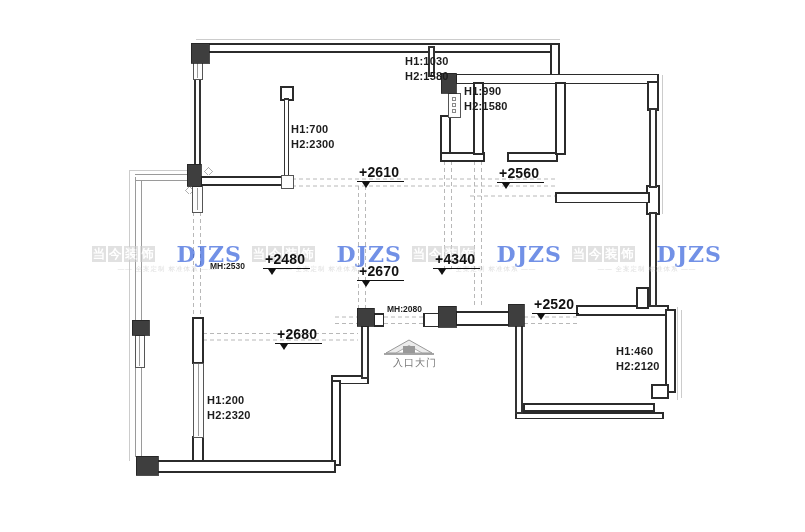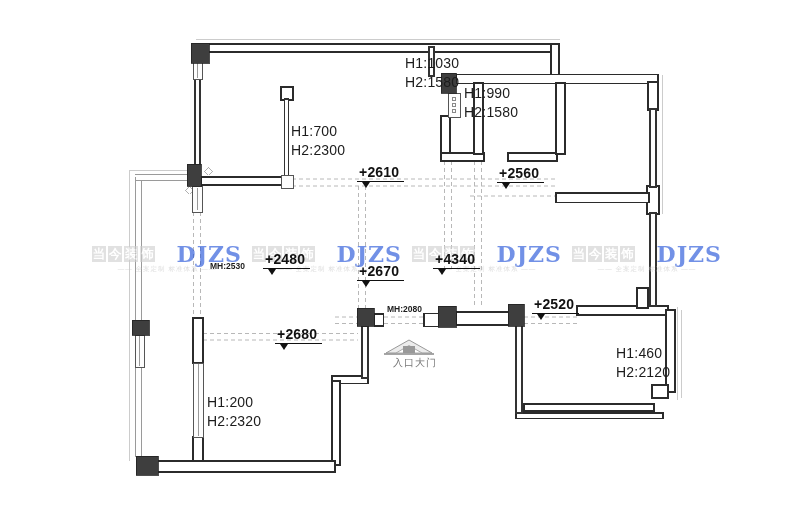--- a/index.html
+++ b/index.html
@@ -1,20 +1,20 @@
 <!DOCTYPE html>
 <html><head>
 <meta charset="utf-8">
 <style>
   html,body{margin:0;padding:0;background:#fff;}
   #canvas{position:relative;width:805px;height:532px;background:#ffffff;overflow:hidden;
           font-family:"Liberation Sans",sans-serif;}
   #plan-svg{position:absolute;left:0;top:0;}
   
-  .hlabel{position:absolute;font-size:14px;line-height:1.35;font-weight:normal;
+  .hlabel{position:absolute;font-size:11px;line-height:1.35;font-weight:bold;
           color:#1c1c1c;letter-spacing:.2px;white-space:nowrap;}
   .mhlabel{position:absolute;font-size:8.5px;font-weight:bold;color:#1c1c1c;white-space:nowrap;}
   .level{position:absolute;}
   .level .lv{display:inline-block;font-size:14px;font-weight:bold;color:#111;
              border-bottom:1.5px solid #111;padding:0 5px 1px 2px;letter-spacing:.2px;}
   .level .flag{display:block;width:0;height:0;border-left:4px solid transparent;
                border-right:4px solid transparent;border-top:6px solid #111;margin-left:5px;}
   
   .wm{position:absolute;width:150px;opacity:.62;pointer-events:none;}
   .wm-top{display:flex;align-items:center;}

